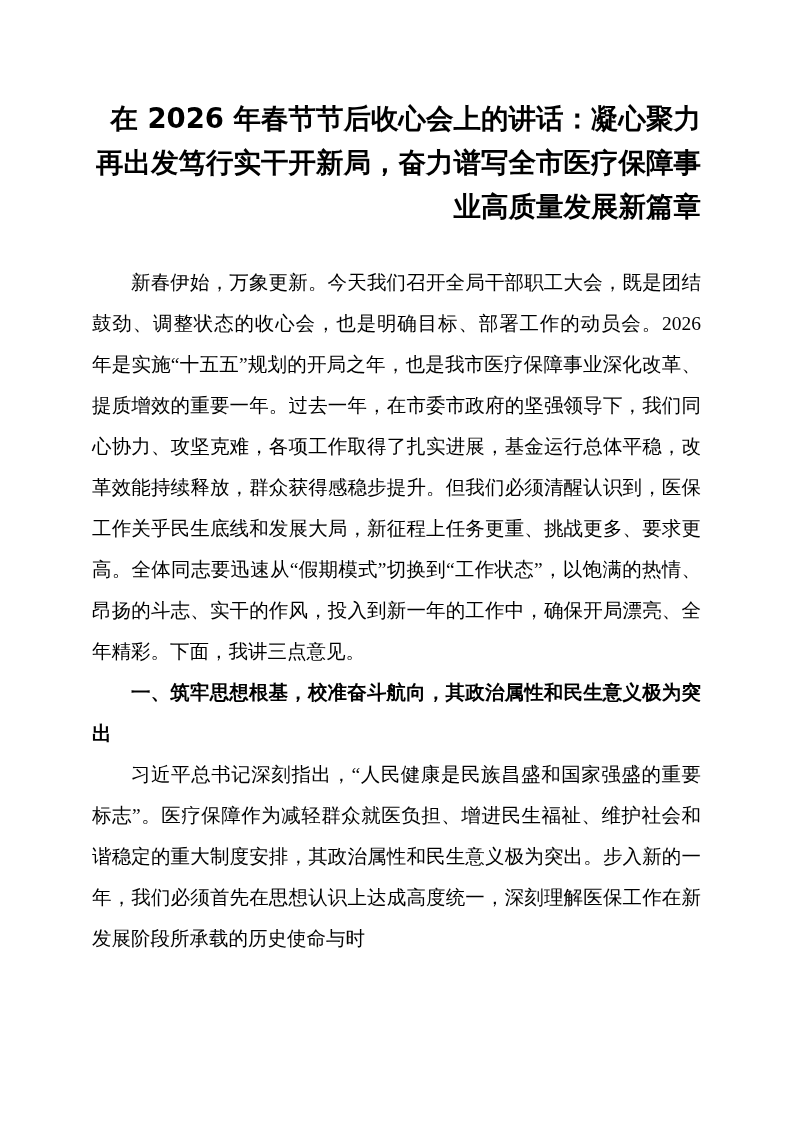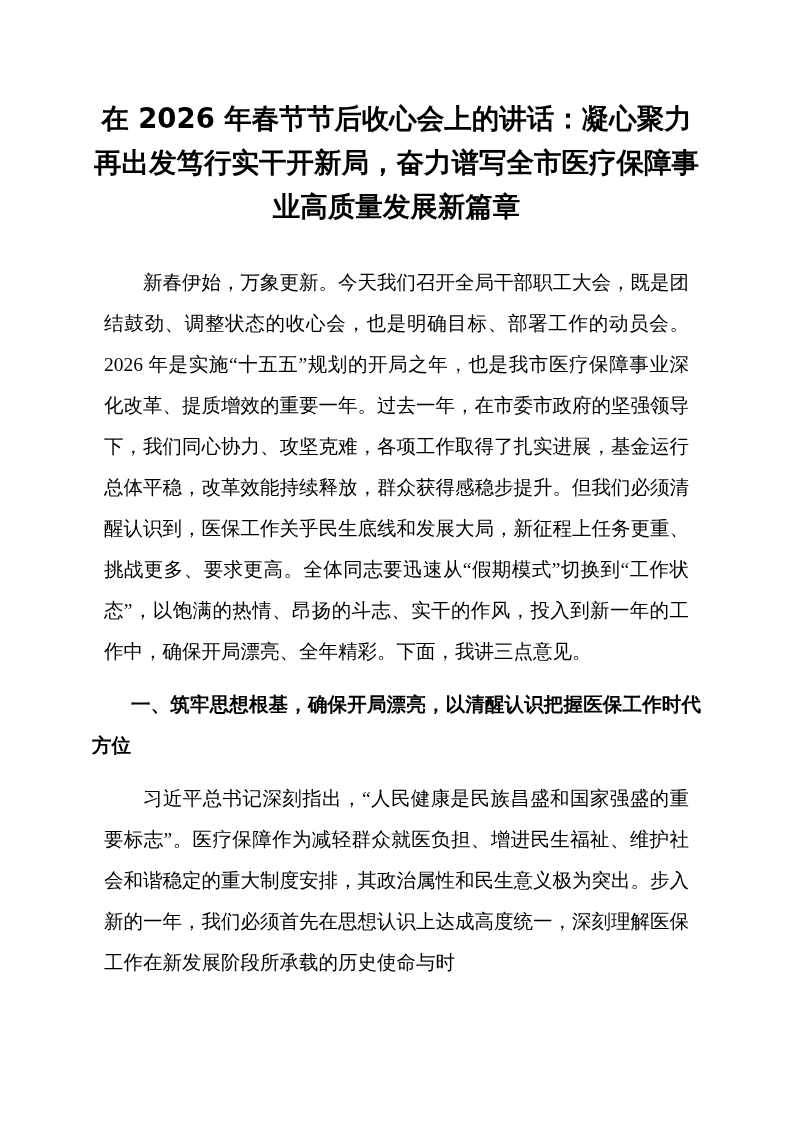--- a/index.html
+++ b/index.html
@@ -20,36 +20,36 @@
     width: 793px;
     height: 1122px;
     padding: 96px 92px 60px 92px;
     position: relative;
   }
   .doc-title {
     font-family: "DejaVu Sans", "Liberation Sans", sans-serif;
     font-weight: bold;
     font-size: 27.5px;
     line-height: 44px;
-    text-align: center;
+    text-align: right;
     letter-spacing: 0px;
     margin: 0 0 34px 0;
     color: #000;
   }
   .salutation {
     font-size: 19.5px;
     line-height: 41px;
     margin: 0 0 4px 0;
     text-align: justify;
     text-justify: inter-ideograph;
   }
   p.body-par {
     font-size: 19.5px;
     line-height: 41px;
-    margin: 12px;
+    margin: 0;
     text-align: justify;
     text-justify: inter-ideograph;
     text-indent: 2em;
   }
   h2.heading {
     font-family: "DejaVu Sans", "Liberation Sans", sans-serif;
     font-weight: bold;
     font-size: 19.5px;
     line-height: 41px;
     margin: 0;
@@ -65,18 +65,18 @@
 <body>
 
 <div class="page">
   <div class="content">
 
     <h1 class="doc-title">在 2026 年春节节后收心会上的讲话：凝心聚力再出发笃行实干开新局，奋力谱写全市医疗保障事业高质量发展新篇章</h1>
 
 
     <p class="body-par">新春伊始，万象更新。今天我们召开全局干部职工大会，既是团结鼓劲、调整状态的收心会，也是明确目标、部署工作的动员会。2026 年是实施“十五五”规划的开局之年，也是我市医疗保障事业深化改革、提质增效的重要一年。过去一年，在市委市政府的坚强领导下，我们同心协力、攻坚克难，各项工作取得了扎实进展，基金运行总体平稳，改革效能持续释放，群众获得感稳步提升。但我们必须清醒认识到，医保工作关乎民生底线和发展大局，新征程上任务更重、挑战更多、要求更高。全体同志要迅速从“假期模式”切换到“工作状态”，以饱满的热情、昂扬的斗志、实干的作风，投入到新一年的工作中，确保开局漂亮、全年精彩。下面，我讲三点意见。</p>
 
-    <h2 class="heading">一、筑牢思想根基，确保开局漂亮，以清醒认识把握医保工作时代方位</h2>
+    <h2 class="heading">一、筑牢思想根基，校准奋斗航向，其政治属性和民生意义极为突出</h2>
 
     <p class="body-par">习近平总书记深刻指出，“人民健康是民族昌盛和国家强盛的重要标志”。医疗保障作为减轻群众就医负担、增进民生福祉、维护社会和谐稳定的重大制度安排，其政治属性和民生意义极为突出。步入新的一年，我们必须首先在思想认识上达成高度统一，深刻理解医保工作在新发展阶段所承载的历史使命与时</p>
 
   </div>
 </div>
 
 </body></html>

